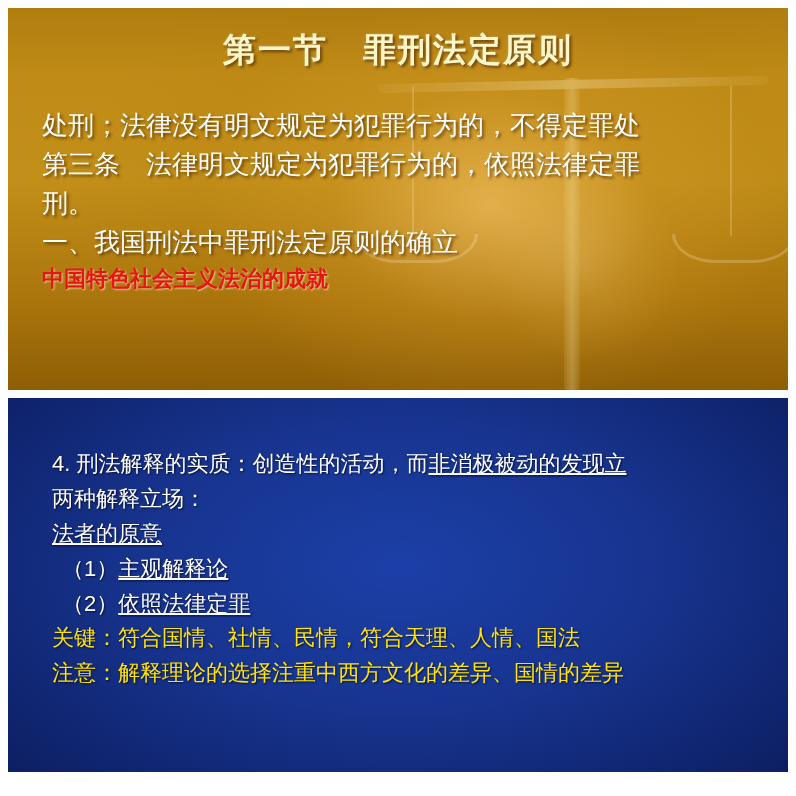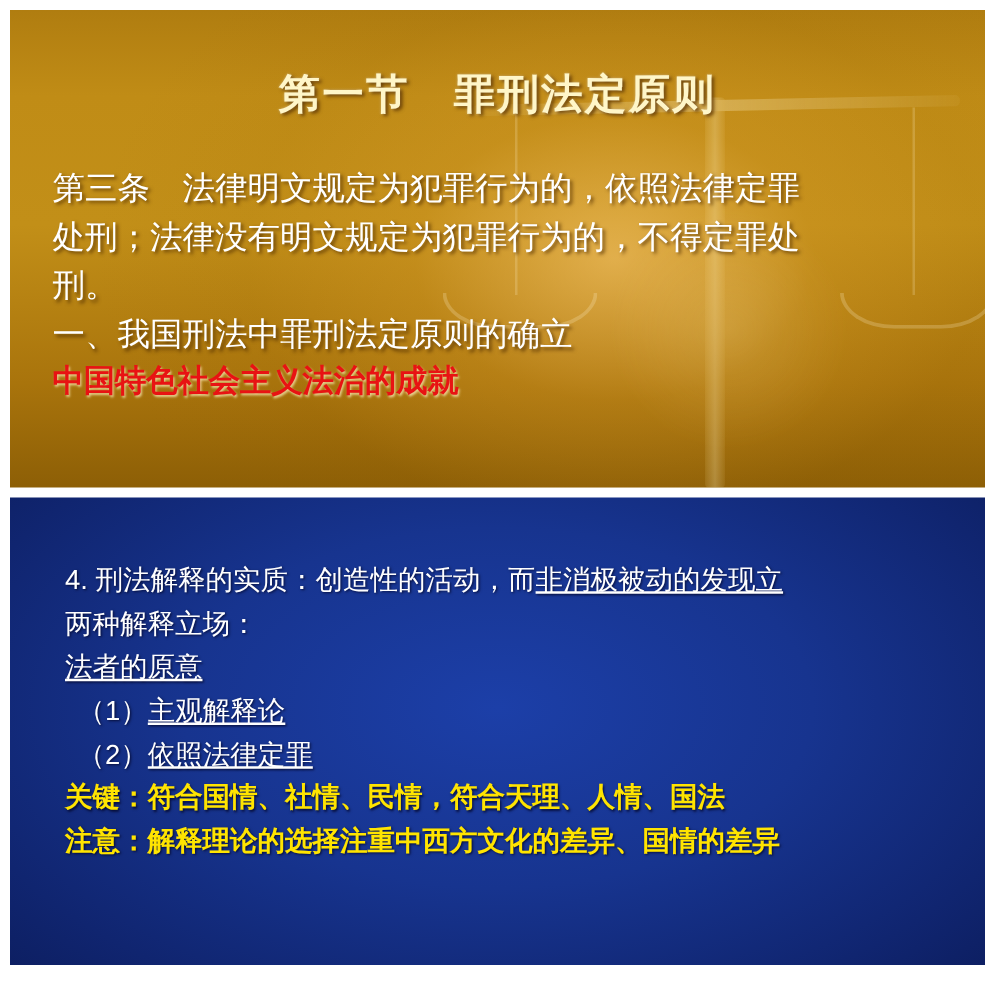--- a/index.html
+++ b/index.html
@@ -95,21 +95,21 @@
   }
 
   .slide-top-inner {
     position: relative;
     z-index: 2;
     padding: 0 34px;
   }
 
   .title-top {
     margin: 0;
-    padding-top: 45px;
+    padding-top: 20px;
     text-align: center;
     font-size: 33px;
     font-weight: bold;
     color: #fff6c8;
     letter-spacing: 2px;
     text-shadow: 2px 2px 3px rgba(90, 50, 0, 0.85), 0 0 2px rgba(255,255,255,0.5);
   }
 
   .body-top {
     margin-top: 34px;
@@ -117,21 +117,21 @@
     font-size: 26px;
     line-height: 1.42;
     text-shadow: 2px 2px 3px rgba(80, 45, 0, 0.8);
   }
   .body-top p {
     margin: 0 0 2px 0;
   }
   .red-line {
     margin-top: 34px;
     color: #e81313;
-    font-size: 25px;
+    font-size: 22px;
     font-weight: bold;
     text-shadow: 1px 1px 2px rgba(255, 240, 190, 0.75);
   }
 
   
   .slide-bottom {
     position: absolute;
     left: 8px;
     top: 398px;
     width: 780px;
@@ -149,21 +149,21 @@
     line-height: 1.45;
     text-shadow: 1px 1px 2px rgba(0, 0, 30, 0.75);
   }
   .slide-bottom-inner p {
     margin: 0 0 3px 0;
   }
   .u { text-decoration: underline; text-align: right; }
   .indent-1 { padding-left: 10px; }
   .yellow {
     color: #ffe400;
-    font-weight: bold;
+    font-weight: normal;
   }
   .gap { margin-top: 26px; }
 </style>
 </head>
 <body>
 
 <div class="page">
 
   <section class="slide-top">
     <div class="scales">
@@ -173,22 +173,22 @@
       <div class="chain-l"></div>
       <div class="chain-r"></div>
       <div class="pan-l"></div>
       <div class="pan-r"></div>
     </div>
 
     <div class="slide-top-inner">
       <h1 class="title-top">第一节　罪刑法定原则</h1>
 
       <div class="body-top">
+        <p>处刑；法律没有明文规定为犯罪行为的，不得定罪处</p>
         <p>第三条　法律明文规定为犯罪行为的，依照法律定罪</p>
-        <p>处刑；法律没有明文规定为犯罪行为的，不得定罪处</p>
         <p>刑。</p>
         <p>一、我国刑法中罪刑法定原则的确立</p>
         <p class="red-line">中国特色社会主义法治的成就</p>
       </div>
     </div>
   </section>
 
   <section class="slide-bottom">
     <div class="slide-bottom-inner">
 

